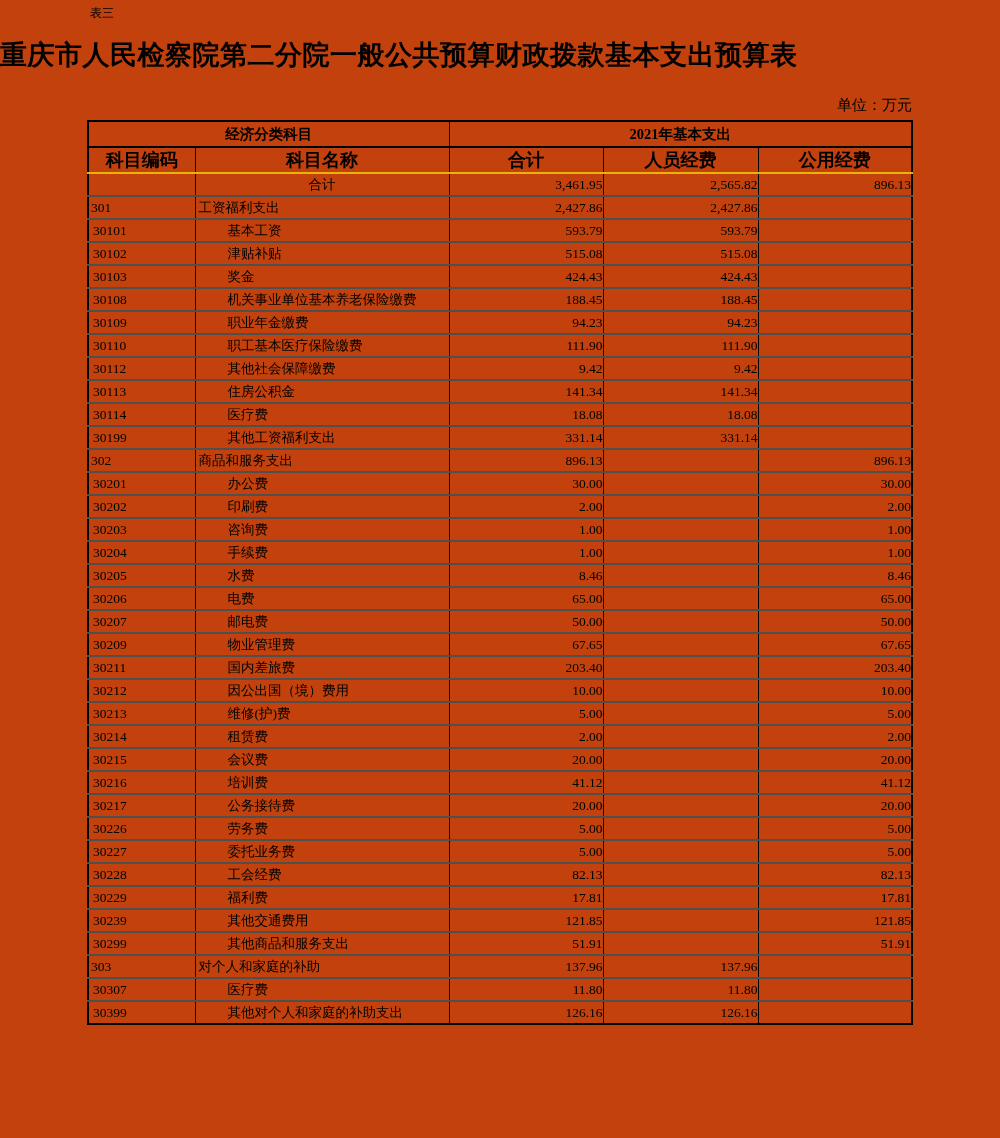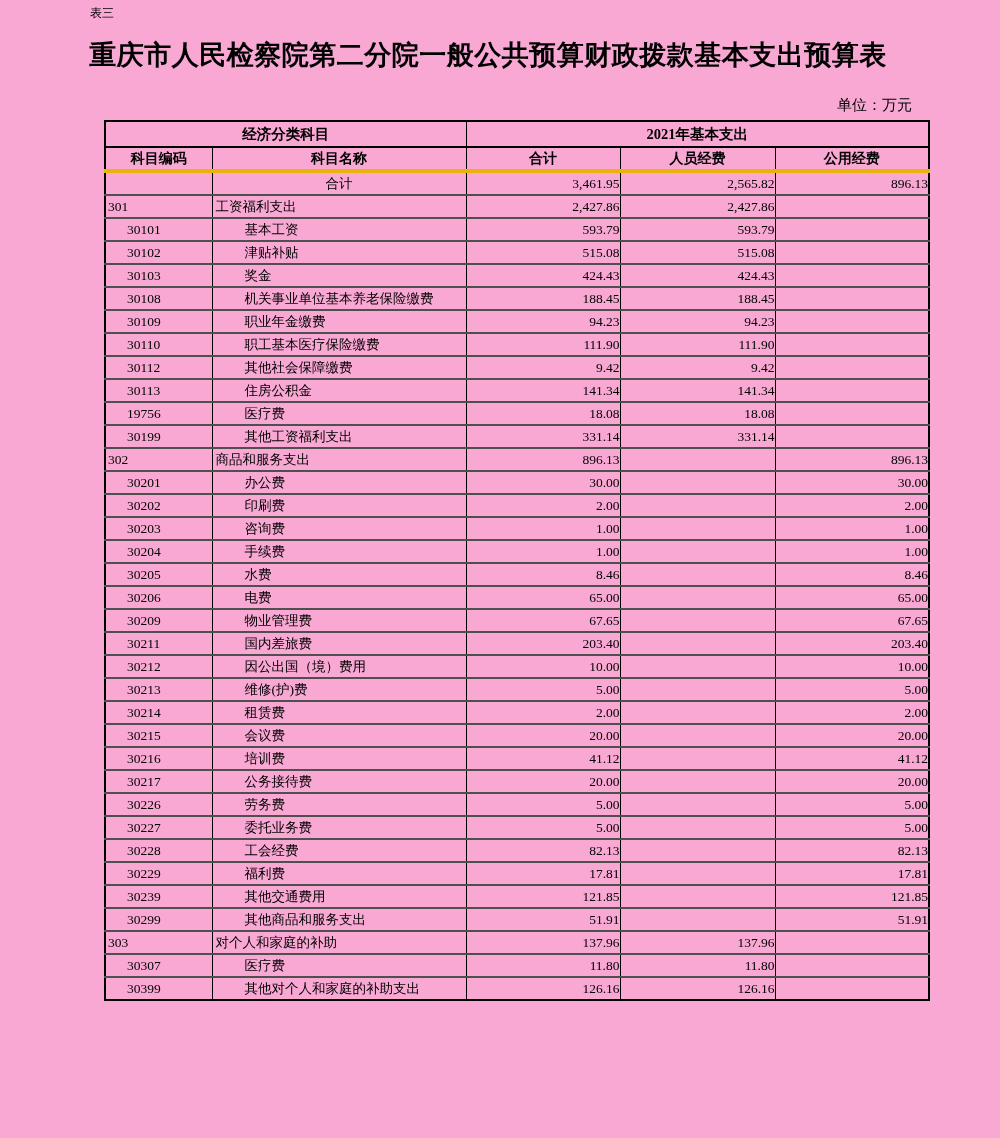--- a/index.html
+++ b/index.html
@@ -6,55 +6,55 @@
     margin: 0;
     padding: 0;
     background: #ffffff;
     color: #000000;
     font-family: "Liberation Serif", "DejaVu Serif", serif;
   }
   .page {
     position: relative;
     width: 1000px;
     height: 1138px;
-    background: #f9a8d4;
+    background: #c2410c;
     overflow: hidden;
   }
   .corner-label {
     position: absolute;
     left: 90px;
     top: 6px;
     font-size: 12px;
     line-height: 14px;
   }
   .doc-title {
     position: absolute;
     left: 0;
     top: 38px;
     width: 976px;
     margin: 0;
-    text-align: center;
+    text-align: left;
     font-family: "Liberation Sans", "DejaVu Sans", sans-serif;
     font-weight: bold;
     font-size: 27px;
     line-height: 34px;
     letter-spacing: 0.5px;
   }
   .unit-note {
     position: absolute;
     left: 88px;
     top: 97px;
     width: 824px;
     text-align: right;
     font-size: 15px;
     line-height: 16px;
   }
   table.budget {
     position: absolute;
-    left: 104px;
+    left: 87px;
     top: 120px;
     width: 824px;
     border-collapse: collapse;
     table-layout: fixed;
     border: 2px solid #000000;
   }
   table.budget th,
   table.budget td {
     border-left: 1px solid #000000;
     border-right: 1px solid #000000;
@@ -66,37 +66,37 @@
   thead tr.group-row th {
     height: 24px;
     font-size: 14.5px;
     font-weight: bold;
     text-align: center;
     vertical-align: middle;
     border-bottom: 2px solid #000000;
   }
   thead tr.cols-row th {
     height: 21px;
-    font-size: 14px;
+    font-size: 18px;
     font-weight: bold;
     text-align: center;
     vertical-align: middle;
-    border-bottom: 4px solid #eab308;
+    border-bottom: 2px solid #eab308;
   }
   tbody td {
     height: 21px;
     line-height: 21px;
     font-size: 13.5px;
     vertical-align: middle;
     border-top: 2px solid #4f4f4f;
   }
   tbody tr:first-child td { border-top: none; }
   td.num { text-align: right; padding-right: 4px; }
   td.code.lvl1 { padding-left: 2px; margin-top: 12px; }
-  td.code.lvl2 { padding-left: 21px; }
+  td.code.lvl2 { padding-left: 4px; }
   td.name.lvl1 { padding-left: 3px; }
   td.name.lvl2 { padding-left: 32px; }
   td.code.lvl0 { }
   td.name.lvl0 { text-align: center; }
 </style>
 </head>
 <body>
 
 <div class="page">
 
@@ -192,21 +192,21 @@
           <td class="num"></td>
         </tr>
         <tr>
           <td class="code lvl2">30113</td>
           <td class="name lvl2">住房公积金</td>
           <td class="num">141.34</td>
           <td class="num">141.34</td>
           <td class="num"></td>
         </tr>
         <tr>
-          <td class="code lvl2">19756</td>
+          <td class="code lvl2">30114</td>
           <td class="name lvl2">医疗费</td>
           <td class="num">18.08</td>
           <td class="num">18.08</td>
           <td class="num"></td>
         </tr>
         <tr>
           <td class="code lvl2">30199</td>
           <td class="name lvl2">其他工资福利支出</td>
           <td class="num">331.14</td>
           <td class="num">331.14</td>
@@ -255,20 +255,27 @@
           <td class="num">8.46</td>
         </tr>
         <tr>
           <td class="code lvl2">30206</td>
           <td class="name lvl2">电费</td>
           <td class="num">65.00</td>
           <td class="num"></td>
           <td class="num">65.00</td>
         </tr>
         <tr>
+          <td class="code lvl2">30207</td>
+          <td class="name lvl2">邮电费</td>
+          <td class="num">50.00</td>
+          <td class="num"></td>
+          <td class="num">50.00</td>
+        </tr>
+        <tr>
           <td class="code lvl2">30209</td>
           <td class="name lvl2">物业管理费</td>
           <td class="num">67.65</td>
           <td class="num"></td>
           <td class="num">67.65</td>
         </tr>
         <tr>
           <td class="code lvl2">30211</td>
           <td class="name lvl2">国内差旅费</td>
           <td class="num">203.40</td>

